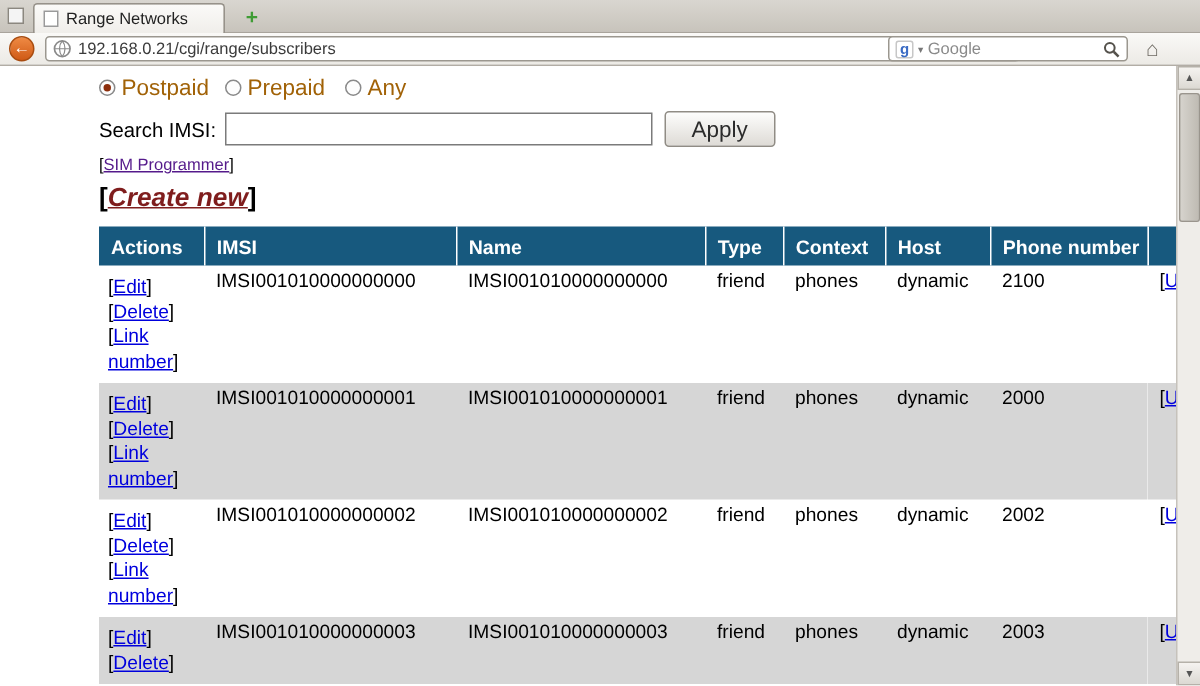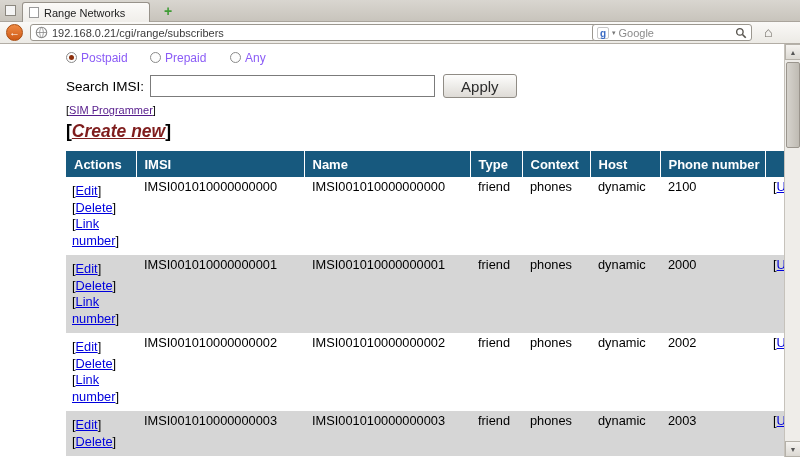--- a/index.html
+++ b/index.html
@@ -59,21 +59,21 @@
   }
   .caret { font-size: 7px; color: #777; }
   .search-text { font-size: 11px; color: #8a8a8a; flex: 1 1 auto; }
   .home { position: absolute; left: 764px; top: 2px; font-size: 14px; color: #6e6a63; line-height: 17px; }
 
   
   .page {
     position: absolute; top: 44px; left: 0; width: 784px; height: 413px;
     background: #fff; overflow: hidden; padding: 6px 0 0 66px;
   }
-  .filter-row { line-height: 17px; font-size: 12px; color: #8b5cf6; white-space: nowrap; }
+  .filter-row { line-height: 17px; font-size: 15px; color: #a16207; white-space: nowrap; }
   .radio-item { display: inline-block; vertical-align: top; }
   .radio-item.c1 { width: 84px; }
   .radio-item.c2 { width: 80px; }
   .radio {
     display: inline-block; width: 11px; height: 11px; border-radius: 50%;
     border: 1px solid #8a8a8a; background: #fdfdfd; margin-right: 4px; position: relative; top: 1px;
   }
   .radio.checked::after {
     content: ""; position: absolute; left: 2px; top: 2px; width: 5px; height: 5px;
     border-radius: 50%; background: #8c2e0b;

